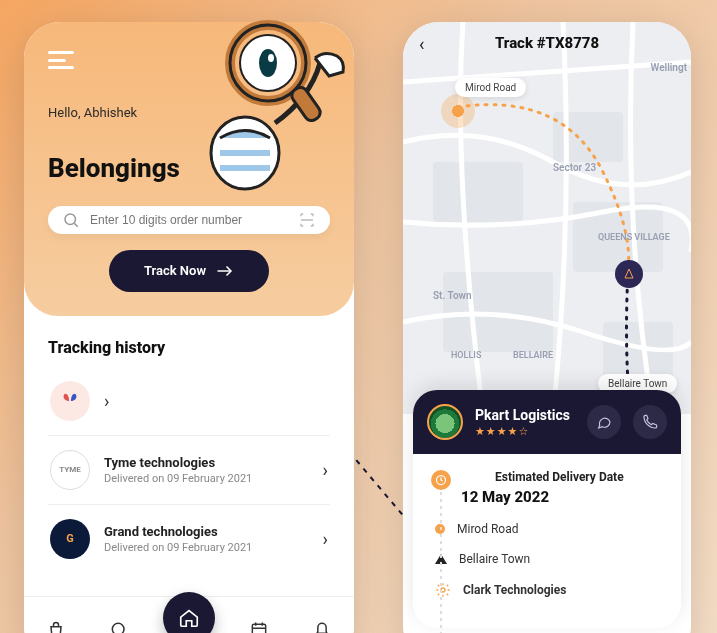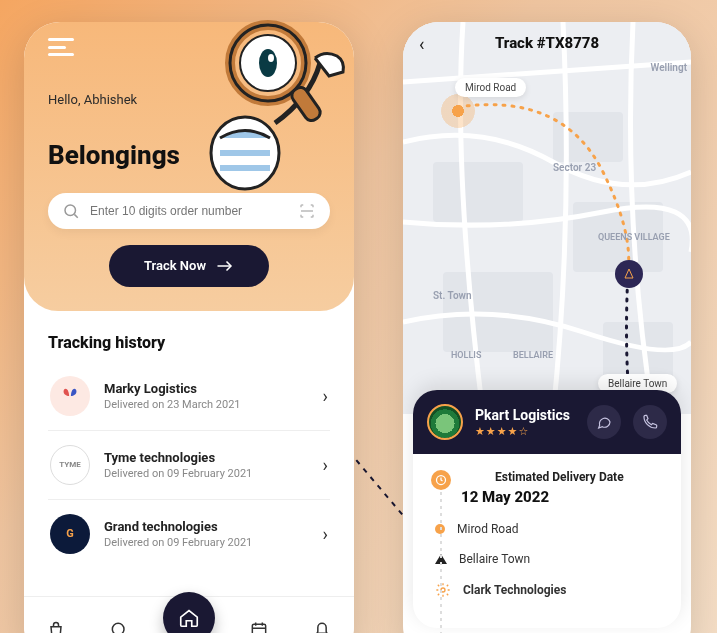--- a/index.html
+++ b/index.html
@@ -18,38 +18,38 @@
     position: absolute;
     left: 24px; top: 22px;
     width: 330px; height: 640px;
     background: #fff;
     border-radius: 36px;
     box-shadow: 0 10px 40px rgba(0,0,0,.15);
     overflow: hidden;
   }
   .phone-left .hero {
     background: linear-gradient(180deg, #f7b87a 0%, #f6cda0 100%);
-    padding: 16px 24px 24px;
+    padding: 29px 24px 24px;
     border-radius: 0 0 34px 34px;
   }
   .burger {
     width: 26px; height: 18px;
     display: flex; flex-direction: column; justify-content: space-between;
     cursor: pointer;
   }
   .burger span { height: 3px; background: #fff; border-radius: 3px; }
   .burger span:nth-child(2){ width: 18px; }
   .greet { margin-top: 36px; font-size: 13px; color: #2b2b2b; }
   .title-big { font-size: 26px; font-weight: 800; line-height: 1.15; color: #111; margin-top: 4px; }
 
   .search-pill {
     margin-top: 22px;
     background: #fff;
     border-radius: 30px;
-    height: 36px;
+    height: 28px;
     display: flex; align-items: center;
     padding: 0 14px; gap: 10px;
     box-shadow: 0 4px 10px rgba(0,0,0,.05);
   }
   .search-pill input {
     flex: 1; border: none; outline: none; font-size: 12px; color: #666;
     background: transparent;
   }
   .ico { display: inline-flex; align-items: center; justify-content: center; }
 
@@ -224,24 +224,20 @@
 
     <div class="history">
       <div class="h-title">Tracking history</div>
 
       <div class="h-row">
         <div class="h-avatar" style="background:#fde9e3;color:#d54;">
           <svg width="22" height="22" viewBox="0 0 24 24">
               <path fill="#e0524f" d="M7 4c3 0 4 5 4 8-3 0-6-2-6-5 0-2 1-3 2-3z"></path>
               <path fill="#3b56c4" d="M17 4c-3 0-4 5-4 8 3 0 6-2 6-5 0-2-1-3-2-3z"></path>
             </svg>
-        </div>
-        <div class="h-text">
-          <div class="h-name">Marky Logistics</div>
-          <div class="h-sub">Delivered on 23 March 2021</div>
         </div>
         <span class="chev">›</span>
       </div>
 
       <div class="h-row">
         <div class="h-avatar" style="background:#fff;border:1px solid #ddd;color:#888;font-size:8px;">
           <span>TYME</span>
         </div>
         <div class="h-text">
           <div class="h-name">Tyme technologies</div>

